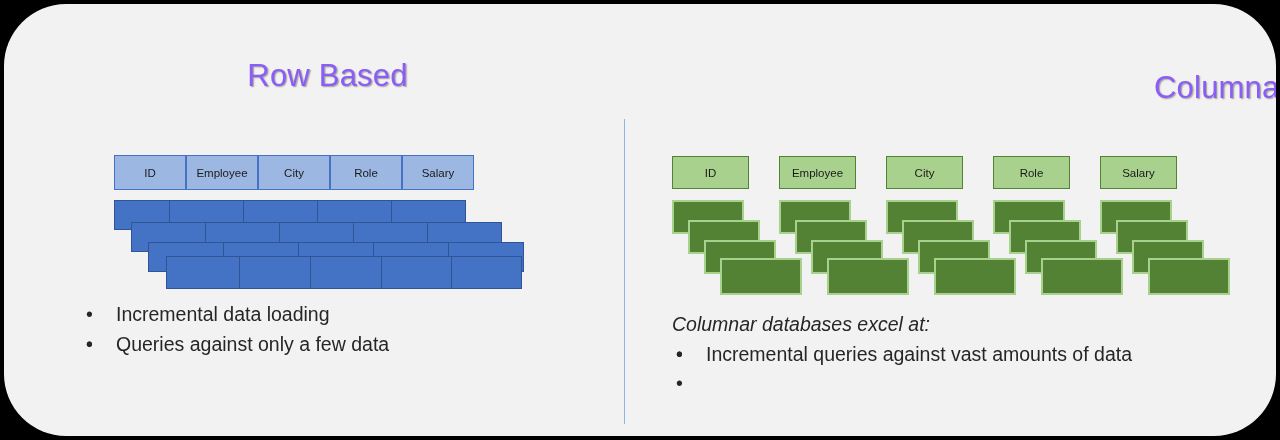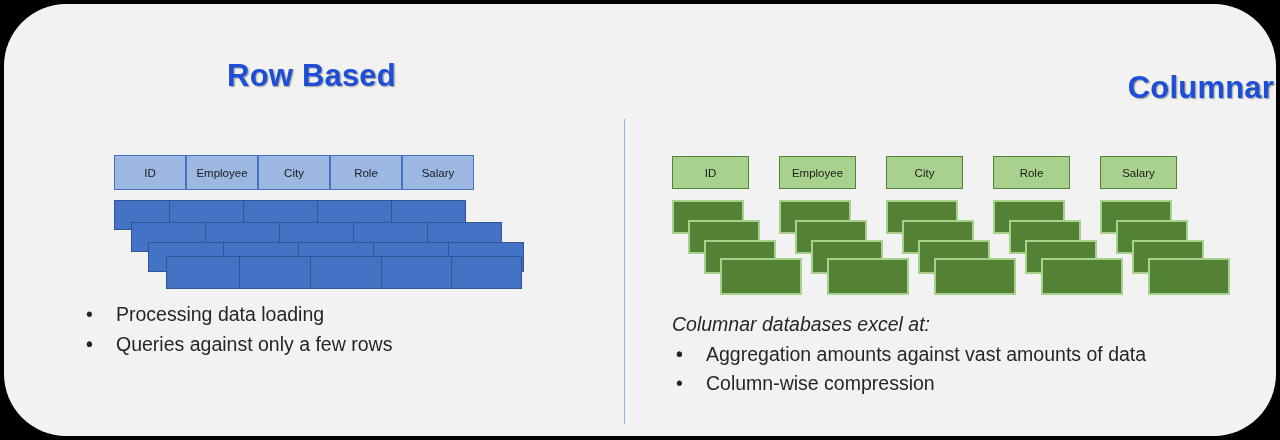--- a/index.html
+++ b/index.html
@@ -21,25 +21,26 @@
     height: 432px;
     background: #F2F2F2;
     border-radius: 62px;
     overflow: hidden;
   }
 
   
   .panel-title {
     position: absolute;
     font-size: 31px;
-    font-weight: 700;
-    color: #1d4ed8;
+    font-weight: 400;
+    color: #8b5cf6;
     letter-spacing: 0.2px;
     text-shadow: 1.2px 1.2px 1.4px rgba(0,0,0,0.35);
     white-space: nowrap;
+    padding-left: 16px;
   }
   #title-row   { left: 0;    top: 54px; width: 615px; text-align: center; }
   #title-col   { left: 625px; top: 66px; width: 645px; text-align: right; }
 
   
   #divider {
     position: absolute;
     left: 620px;
     top: 115px;
     width: 1px;
@@ -173,28 +174,28 @@
       <div class="cm-cell" style="left: 1021px; top: 236px; width: 72px; height: 34px;"></div>
       <div class="cm-cell" style="left: 1037px; top: 254px; width: 82px; height: 37px;"></div>
       <div class="cm-cell" style="left: 1096px; top: 196px; width: 72px; height: 34px;"></div>
       <div class="cm-cell" style="left: 1112px; top: 216px; width: 72px; height: 34px;"></div>
       <div class="cm-cell" style="left: 1128px; top: 236px; width: 72px; height: 34px;"></div>
       <div class="cm-cell" style="left: 1144px; top: 254px; width: 82px; height: 37px;"></div>
     </div>
 
   <div class="textblock" id="text-row">
     <ul class="tb-list" id="rb-bullets">
-        <li><span class="bullet">•</span><span>Processing data loading</span></li>
+        <li><span class="bullet">•</span><span>Incremental data loading</span></li>
         <li><span class="bullet">•</span></li>
-        <li><span class="bullet">•</span><span>Queries against only a few rows</span></li>
+        <li><span class="bullet">•</span><span>Queries against only a few data</span></li>
       </ul>
   </div>
 
   <div class="textblock" id="text-col">
     <div class="tb-head italic">Columnar databases excel at:</div>
     <ul class="tb-list" id="cm-bullets">
         <li><span class="bullet">•</span></li>
-        <li><span class="bullet">•</span><span>Aggregation amounts against vast amounts of data</span></li>
-        <li><span class="bullet">•</span><span>Column-wise compression</span></li>
+        <li><span class="bullet">•</span><span>Incremental queries against vast amounts of data</span></li>
+        <li><span class="bullet">•</span></li>
       </ul>
   </div>
 
 </div>
 
 </body></html>

